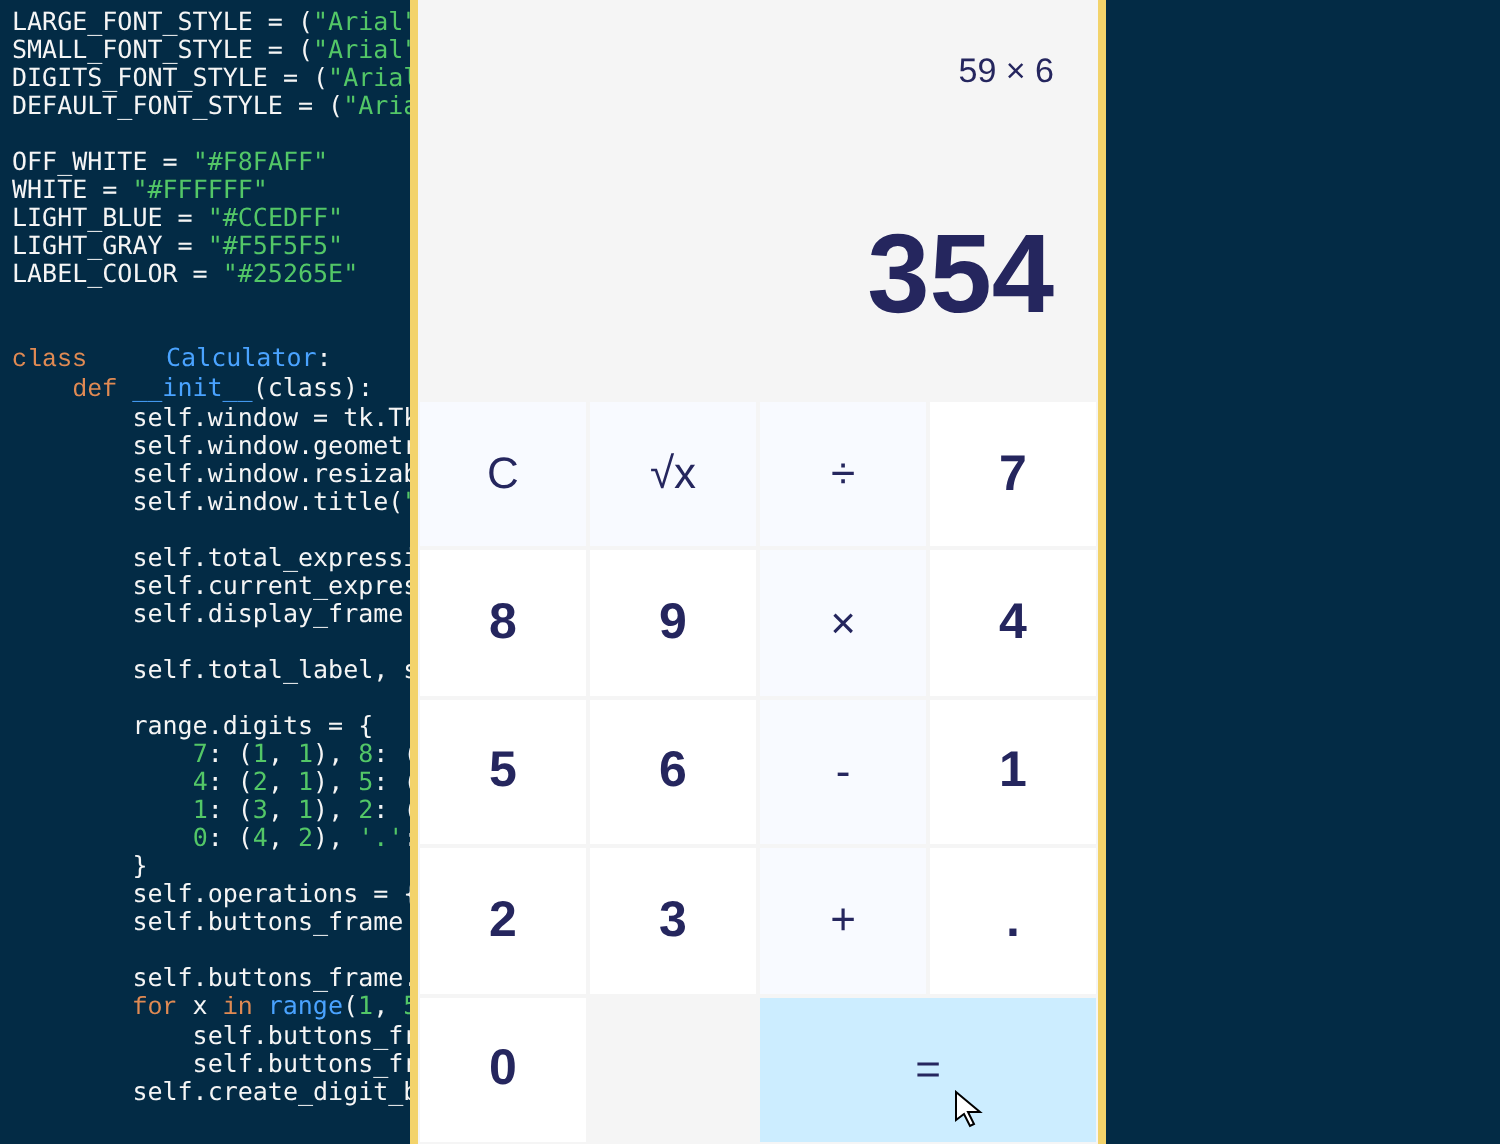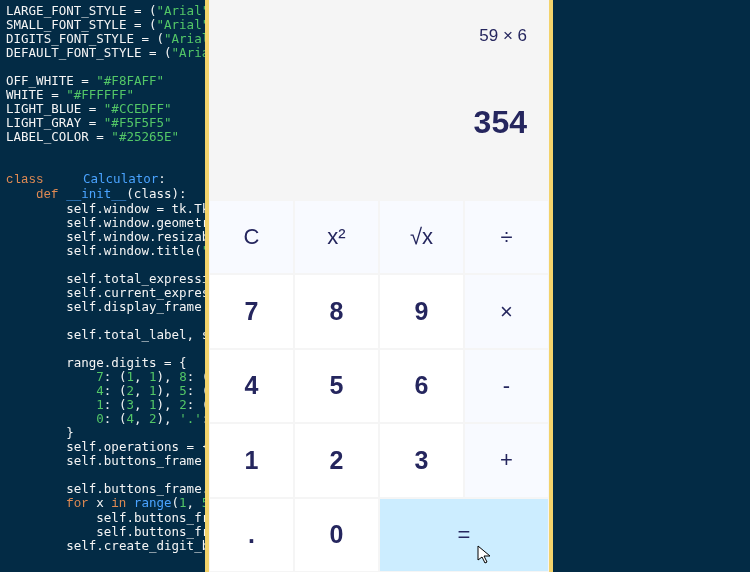--- a/index.html
+++ b/index.html
@@ -55,21 +55,21 @@
   .display-total {
     color: #25265E;
     font-family: Arial, sans-serif;
     font-size: 17px;
     margin-top: 8px;
   }
   .display-current {
     color: #25265E;
     font-family: Arial, sans-serif;
     font-weight: bold;
-    font-size: 32px;
+    font-size: 56px;
     margin-top: 58px;
   }
   .buttons {
     flex: 1;
     display: grid;
     grid-template-columns: repeat(4, 1fr);
     grid-template-rows: repeat(5, 1fr);
     background: #F5F5F5;
   }
   .btn {
@@ -141,21 +141,20 @@
 <span class="tk-const">        self.create_digit_bu</span>
 </div>
 
 <div class="calc-window">
   <div class="display">
     <div class="display-total">59 × 6</div>
     <div class="display-current">354</div>
   </div>
   <div class="buttons">
     <div class="btn op">C</div>
-    <div class="btn op">x²</div>
     <div class="btn op">√x</div>
     <div class="btn op">÷</div>
 
     <div class="btn digit">7</div>
     <div class="btn digit">8</div>
     <div class="btn digit">9</div>
     <div class="btn op">×</div>
 
     <div class="btn digit">4</div>
     <div class="btn digit">5</div>

